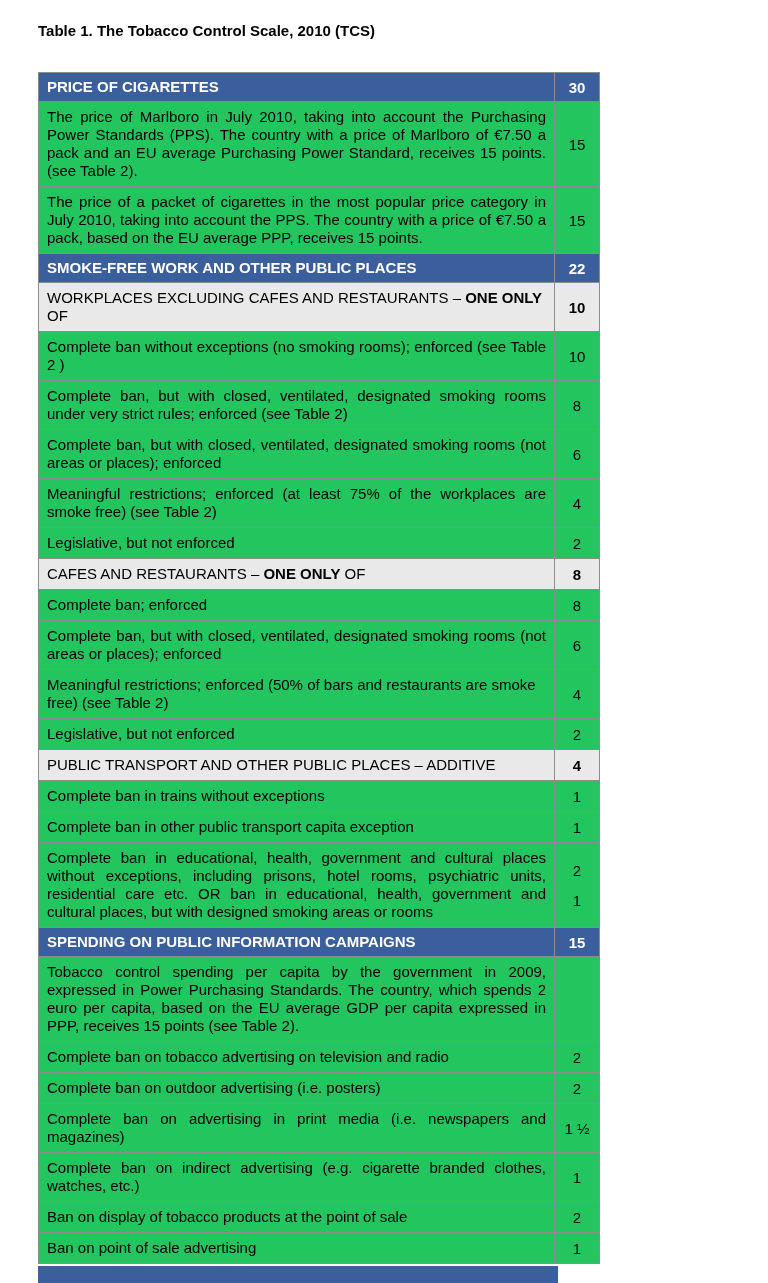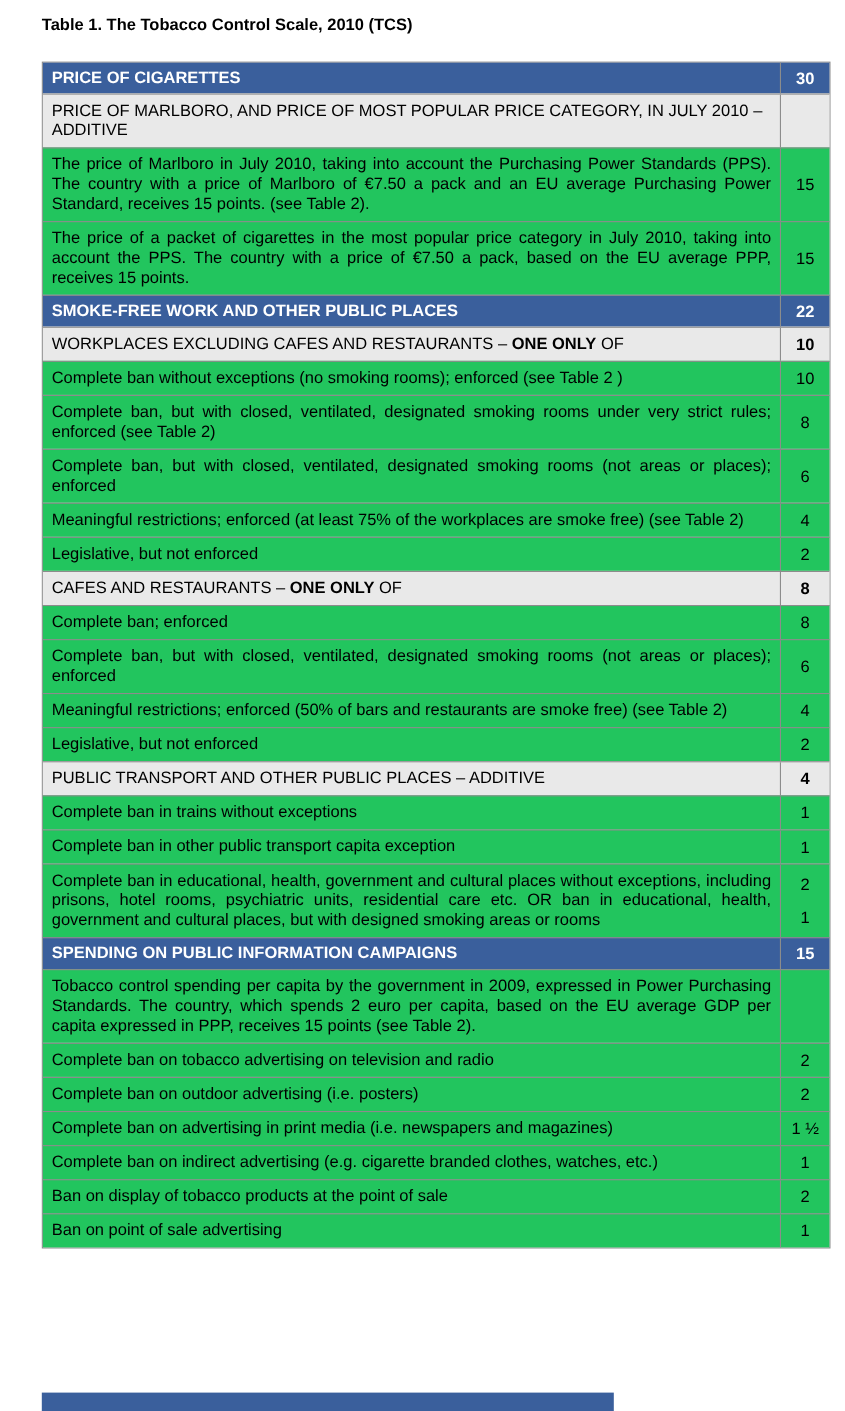--- a/index.html
+++ b/index.html
@@ -11,30 +11,30 @@
     width: 768px;
     height: 1283px;
     position: relative;
     overflow: hidden;
     font-family: "Liberation Sans", sans-serif;
     color: #000;
   }
   .page-title {
     position: absolute;
     left: 38px;
-    top: 14px;
+    top: 22px;
     font-size: 15px;
     font-weight: bold;
     color: #000;
   }
   .tcs-table {
     position: absolute;
     left: 38px;
-    top: 56px;
-    width: 717px;
+    top: 72px;
+    width: 562px;
     box-sizing: border-box;
     border: 1px solid var(--border, #8C8C8C);
   }
   .row {
     display: flex;
     border-top: 1px solid var(--border, #8C8C8C);
   }
   .row:first-child { border-top: none; }
   .cell.text {
     flex: 1;
@@ -86,24 +86,20 @@
 
 <div class="page-title">Table 1. The Tobacco Control Scale, 2010 (TCS)</div>
 
 <div class="tcs-table">
     <div class="row section">
       <div class="cell text"><span>PRICE OF CIGARETTES</span></div>
       <div class="cell value">
         <span>30</span>
       </div>
     </div>
-    <div class="row sub">
-      <div class="cell text"><span>PRICE OF MARLBORO, AND PRICE OF MOST POPULAR PRICE CATEGORY, IN JULY 2010 – ADDITIVE</span></div>
-      <div class="cell value"></div>
-    </div>
     <div class="row item">
       <div class="cell text"><span>The price of Marlboro in July 2010, taking into account the Purchasing Power Standards (PPS). The country with a price of Marlboro of €7.50 a pack and an EU average Purchasing Power Standard, receives 15 points. (see Table 2).</span></div>
       <div class="cell value">
         <span>15</span>
       </div>
     </div>
     <div class="row item">
       <div class="cell text"><span>The price of a packet of cigarettes in the most popular price category in July 2010, taking into account the PPS. The country with a price of €7.50 a pack, based on the EU average PPP, receives 15 points.</span></div>
       <div class="cell value">
         <span>15</span>

